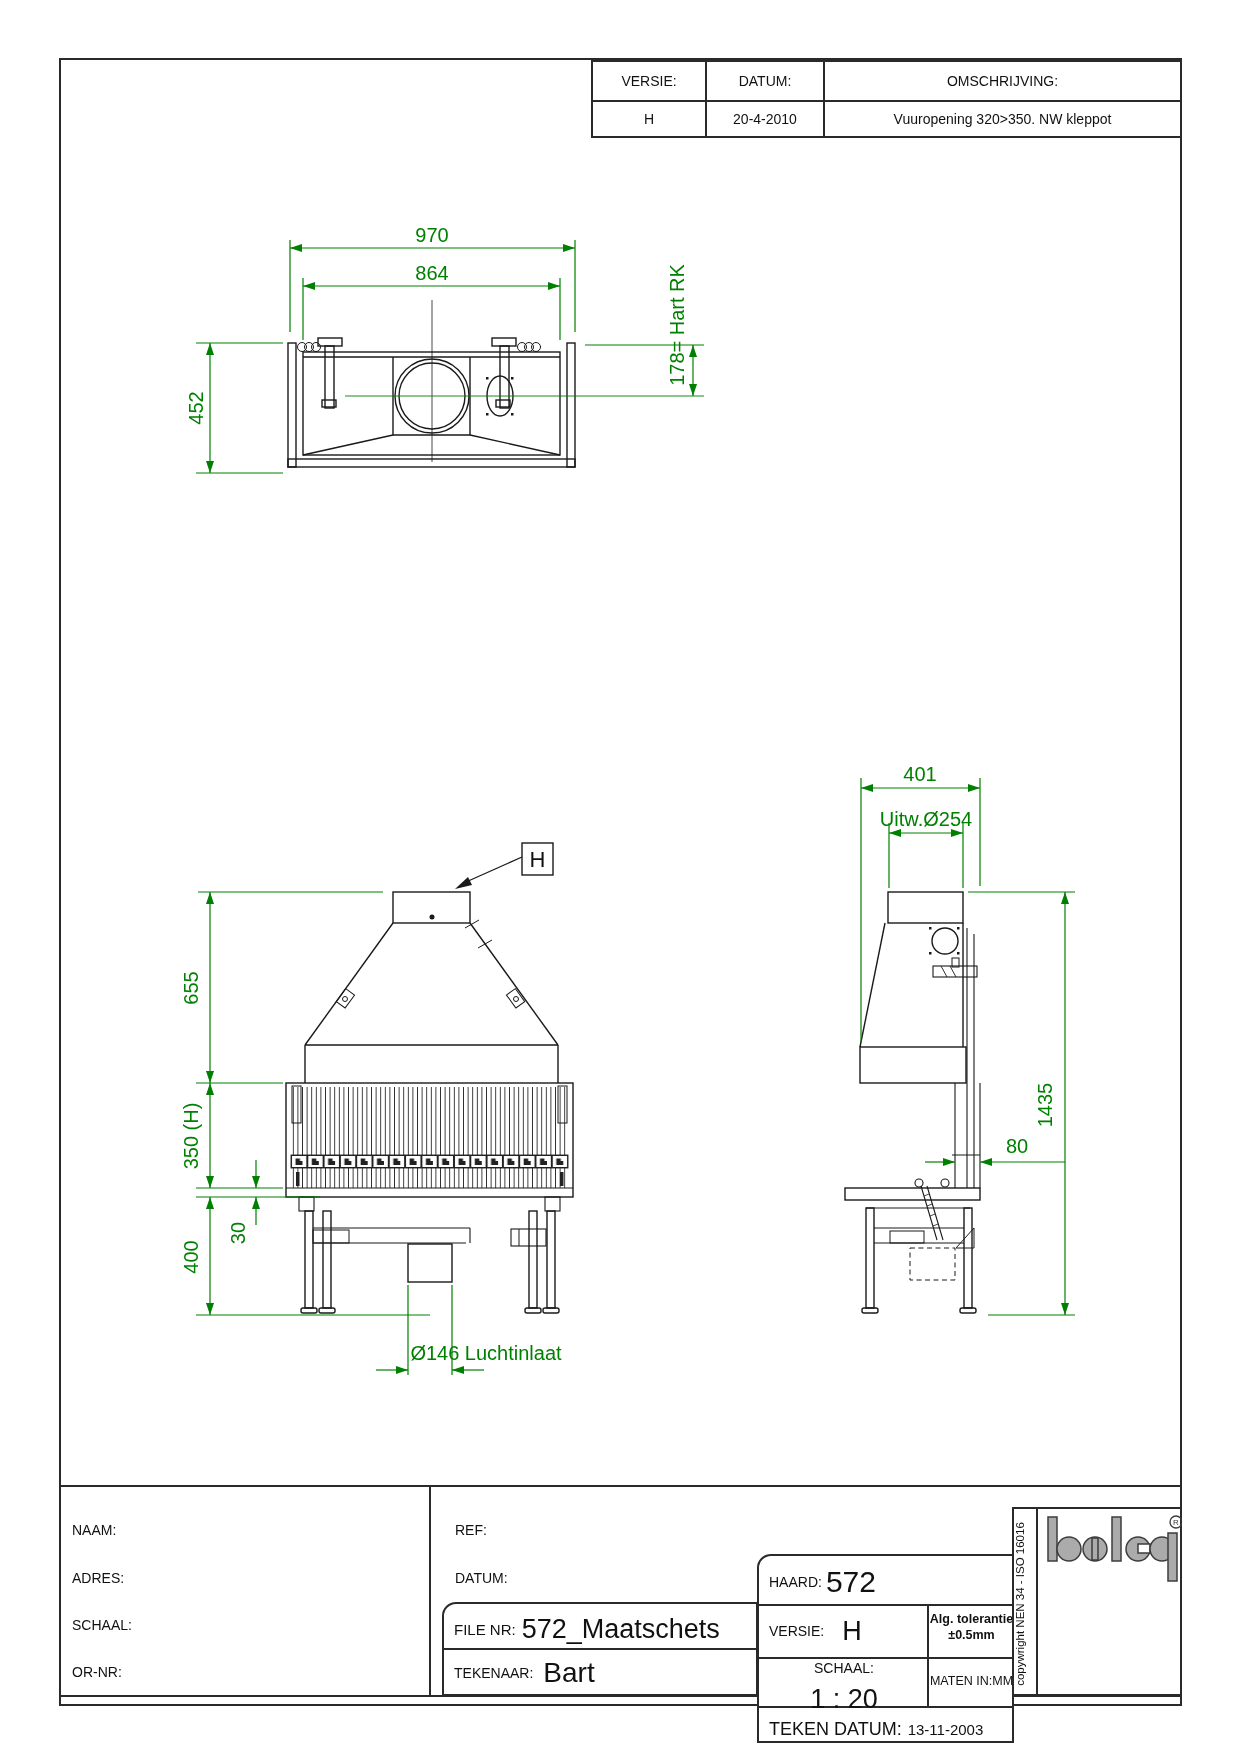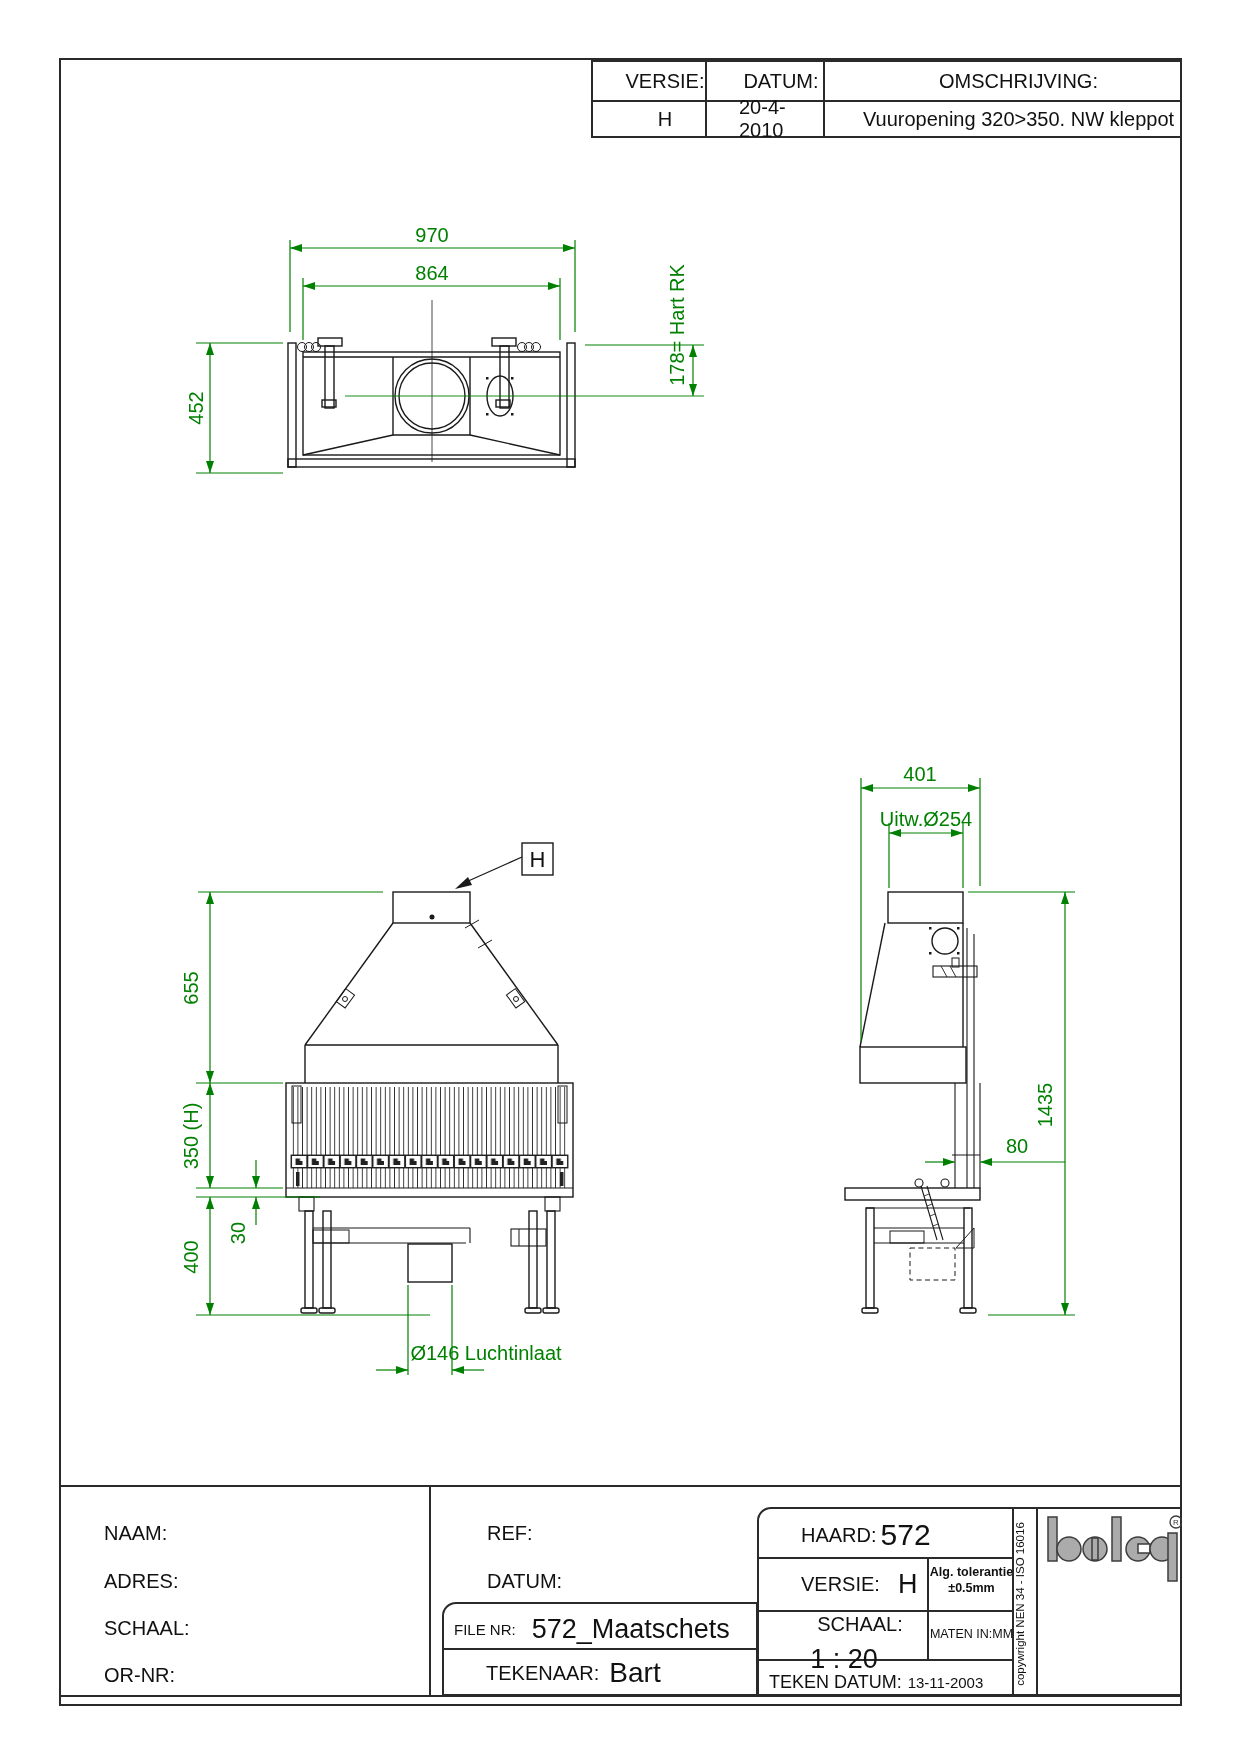--- a/index.html
+++ b/index.html
@@ -1,21 +1,21 @@
 <!DOCTYPE html>
 <html><head>
 <meta charset="utf-8">
 <style>
   html,body{margin:0;padding:0;background:#fff;}
   body{width:1240px;height:1755px;position:relative;font-family:"Liberation Sans",sans-serif;color:#111;}
   .abs{position:absolute;box-sizing:border-box;}
   .sheet{border:2px solid #2a2a2a;}
   .line{background:#2a2a2a;}
   .cell{display:flex;align-items:center;justify-content:center;border:2px solid #2a2a2a;}
-  .lbl{font-size:20px;padding-left:32px;}
+  .lbl{font-size:14px;}
   .lbl-s{font-size:15px;}
   .big{font-size:27px;}
   .huge{font-size:30px;}
   .box-round{border:2px solid #2a2a2a;border-top-left-radius:14px;background:#fff;}
   .row-split{position:absolute;left:0;right:0;height:2px;background:#2a2a2a;}
   .col-split{position:absolute;top:0;bottom:0;width:2px;background:#2a2a2a;}
   .tol{font-size:12.5px;font-weight:bold;text-align:center;line-height:1.25;}
   .maten{font-size:12.5px;text-align:center;}
   .addr{font-size:11.5px;line-height:1.9;white-space:nowrap;}
   .strip-txt{position:absolute;width:186px;height:22px;left:-82px;top:84px;transform:rotate(-90deg);font-size:11.5px;text-align:center;white-space:nowrap;}
@@ -251,31 +251,31 @@
 <div class="abs lbl" style="left:72px;top:1522px;"><span>NAAM:</span></div>
 <div class="abs lbl" style="left:72px;top:1570px;"><span>ADRES:</span></div>
 <div class="abs lbl" style="left:72px;top:1617px;"><span>SCHAAL:</span></div>
 <div class="abs lbl" style="left:72px;top:1664px;"><span>OR-NR:</span></div>
 
 <div class="abs lbl" style="left:455px;top:1522px;"><span>REF:</span></div>
 <div class="abs lbl" style="left:455px;top:1570px;"><span>DATUM:</span></div>
 
 <div class="abs box-round" style="left:442px;top:1602px;width:316px;height:94px;">
   <div class="row-split" style="top:44px;"></div>
-  <div class="abs" style="left:10px;top:8px;width:300px;height:34px;display:flex;align-items:center;gap:16px;">
+  <div class="abs" style="left:10px;top:8px;width:300px;height:34px;display:flex;align-items:center;gap:6px;">
     <span class="lbl-s">FILE NR:</span>
     <span class="big">572_Maatschets</span>
   </div>
   <div class="abs" style="left:10px;top:52px;width:300px;height:34px;display:flex;align-items:center;gap:10px;">
     <span class="lbl">TEKENAAR:</span>
     <span style="font-size:28px;">Bart</span>
   </div>
 </div>
 
-<div class="abs box-round" style="left:757px;top:1507px;width:257px;height:189px;">
+<div class="abs box-round" style="left:757px;top:1554px;width:257px;height:189px;">
   <div class="row-split" style="top:48px;"></div>
   <div class="row-split" style="top:101px;"></div>
   <div class="row-split" style="top:150px;"></div>
   <div class="col-split" style="left:168px;top:50px;height:100px;bottom:auto;"></div>
   <div class="abs" style="left:10px;top:6px;width:240px;height:40px;display:flex;align-items:center;gap:4px;">
     <span class="lbl">HAARD:</span>
     <span class="huge">572</span>
   </div>
   <div class="abs" style="left:10px;top:52px;width:150px;height:46px;display:flex;align-items:center;gap:18px;">
     <span class="lbl">VERSIE:</span>

